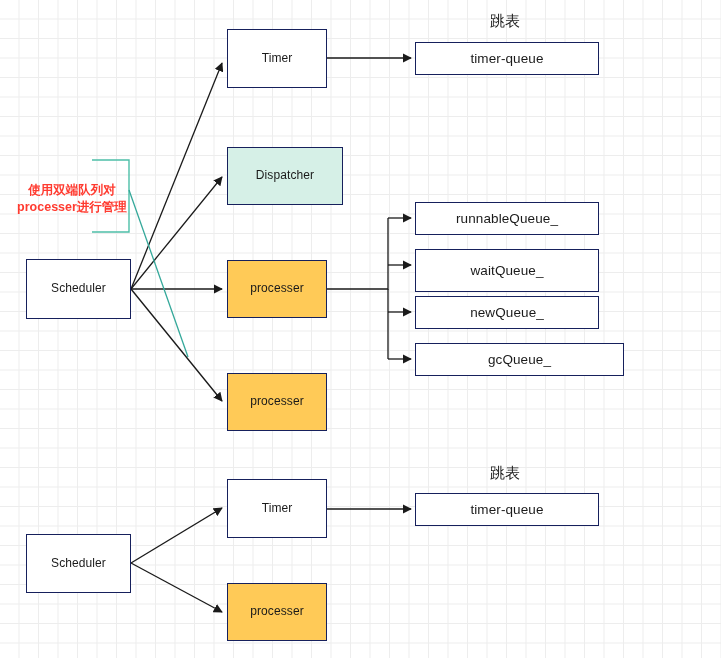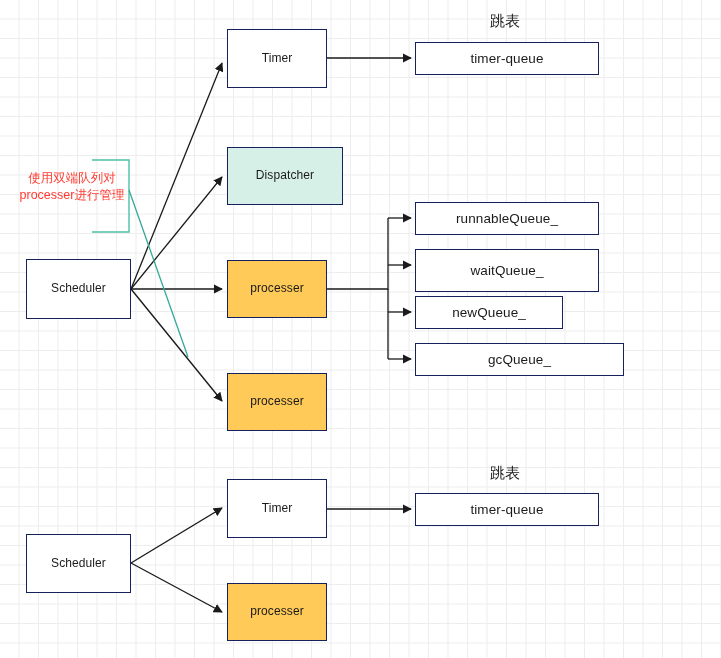--- a/index.html
+++ b/index.html
@@ -136,29 +136,29 @@
   </div>
 
   <div class="node wide" style="left:415px; top:202px; width:184px; height:33px;">
     <span>runnableQueue_</span>
   </div>
 
   <div class="node wide" style="left:415px; top:249px; width:184px; height:43px;">
     <span>waitQueue_</span>
   </div>
 
-  <div class="node wide" style="left:415px; top:296px; width:148px; height:33px;">
+  <div class="node wide" style="left:415px; top:296px; width:184px; height:33px;">
     <span>newQueue_</span>
   </div>
 
   <div class="node wide" style="left:415px; top:343px; width:209px; height:33px;">
     <span>gcQueue_</span>
   </div>
 
-  <div class="note" style="left:16px; top:170px;">使用双端队列对processer进行管理</div>
+  <div class="note" style="left:16px; top:182px;font-weight:bold;">使用双端队列对processer进行管理</div>
 
   <div class="node" style="left:26px; top:534px; width:105px; height:59px;">
     <span>Scheduler</span>
   </div>
 
   <div class="node" style="left:227px; top:479px; width:100px; height:59px;">
     <span>Timer</span>
   </div>
 
   <div class="node amber" style="left:227px; top:583px; width:100px; height:58px;">

